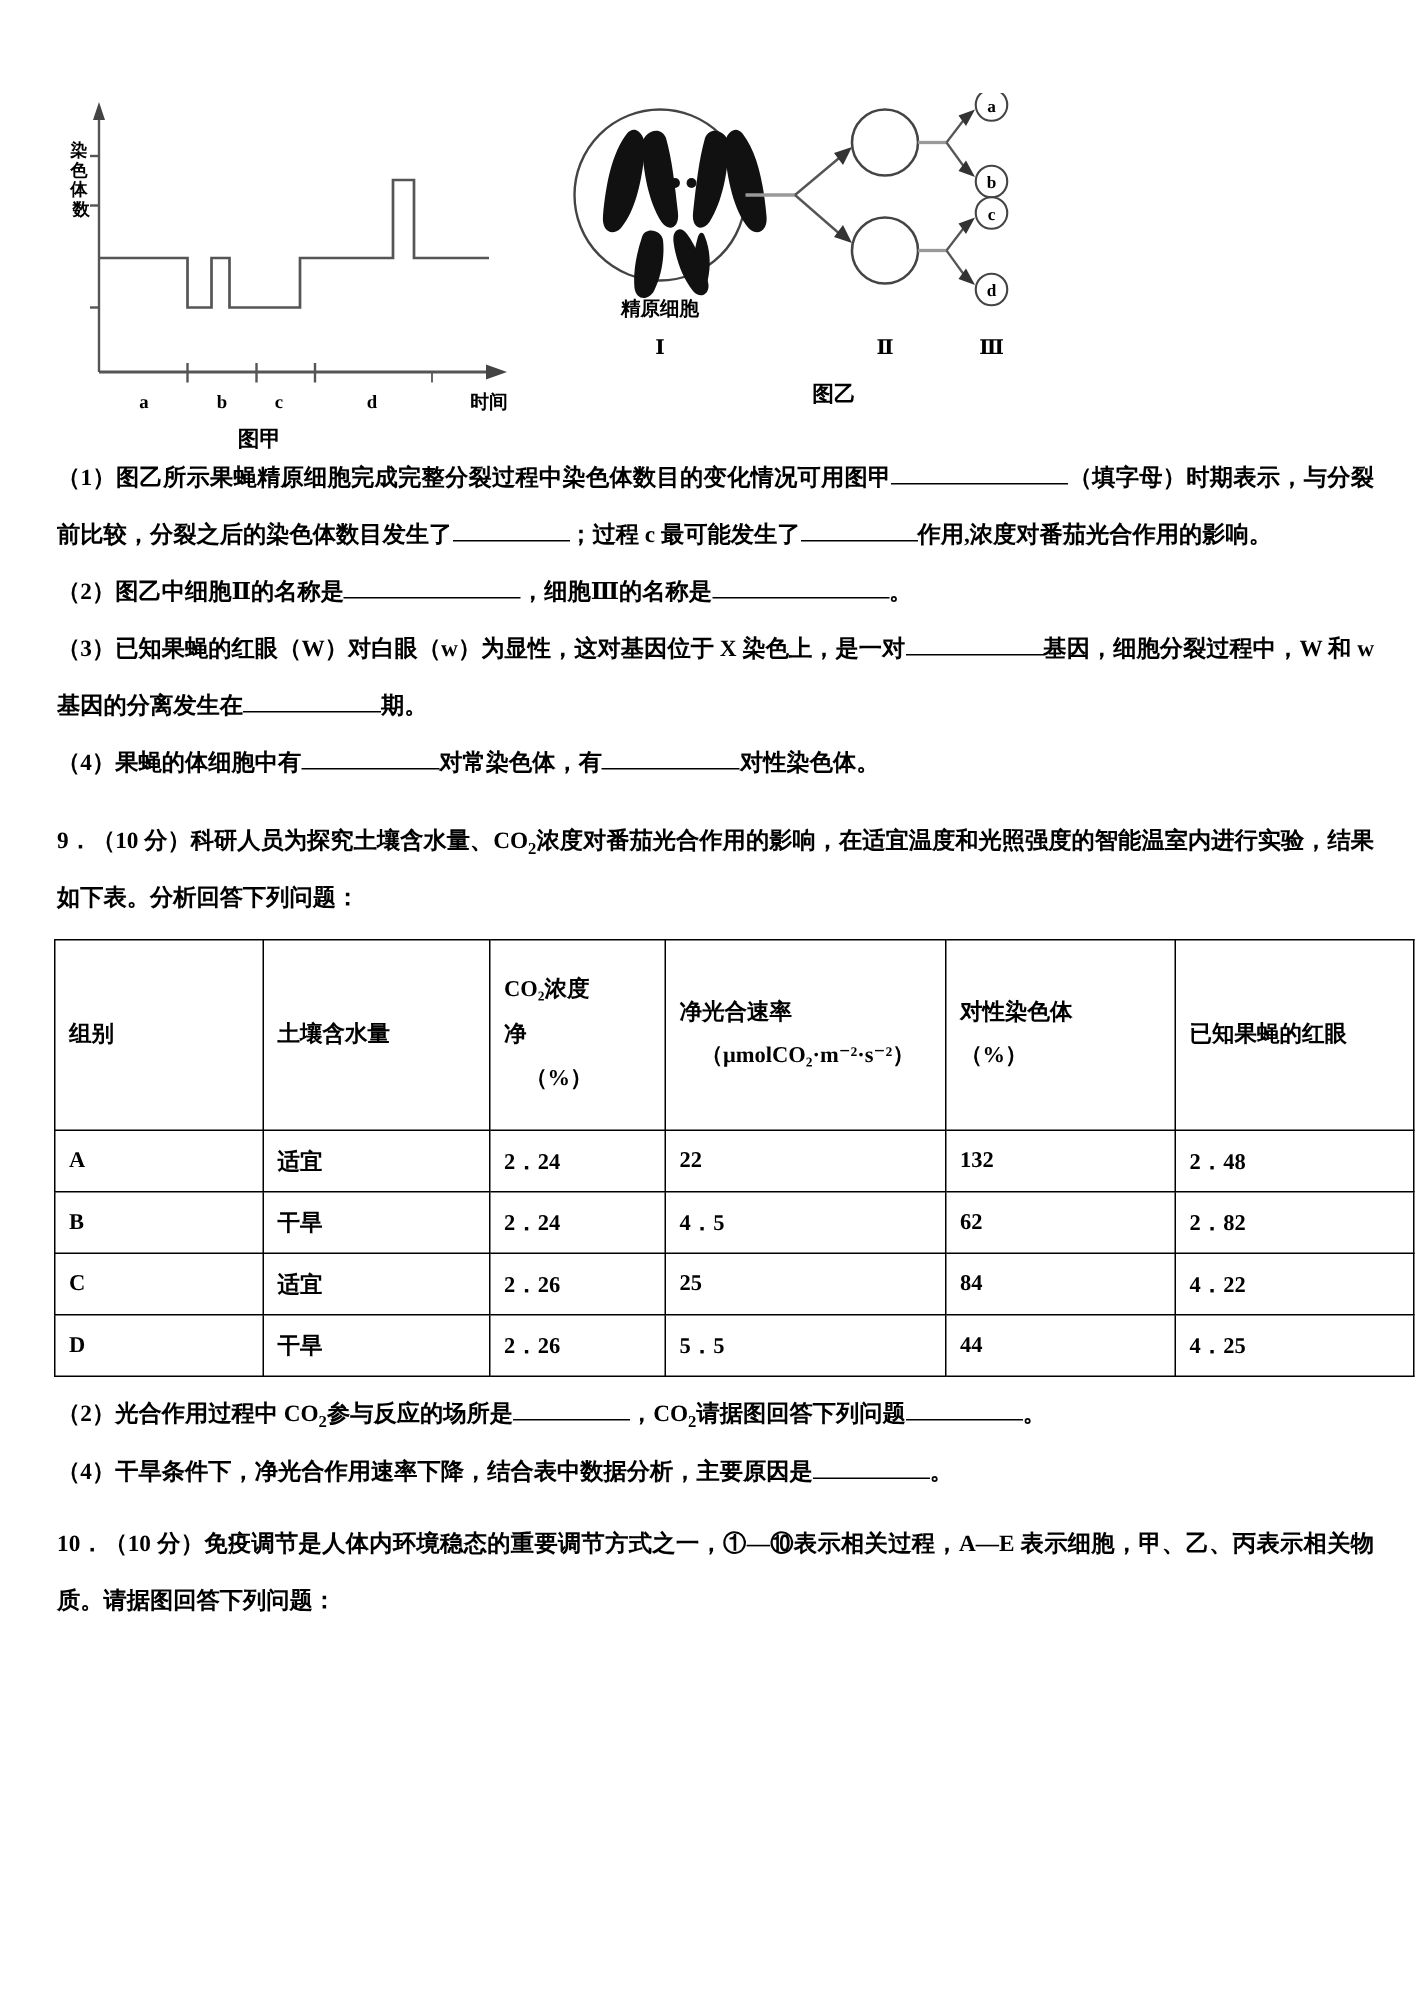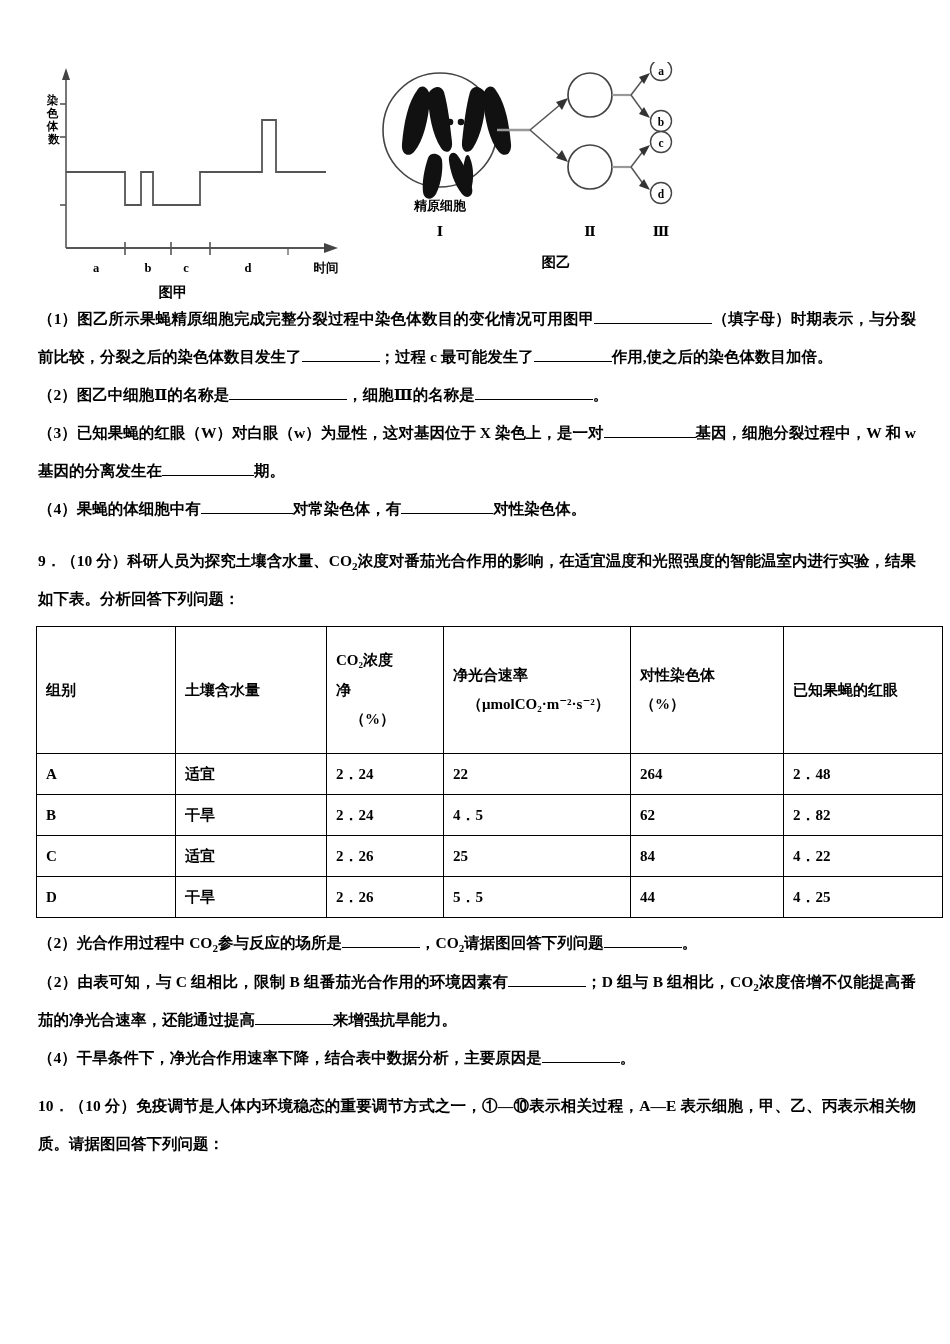--- a/index.html
+++ b/index.html
@@ -206,21 +206,21 @@
         <text x="62" y="148" font-size="13" font-weight="bold" text-anchor="middle">精原细胞</text>
         <text x="62" y="174" font-size="13.5" font-weight="bold" text-anchor="middle">Ⅰ</text>
         <text x="212" y="174" font-size="13.5" font-weight="bold" text-anchor="middle">Ⅱ</text>
         <text x="283" y="174" font-size="13.5" font-weight="bold" text-anchor="middle">Ⅲ</text>
         <text x="178" y="205" font-size="14.5" font-weight="bold" text-anchor="middle">图乙</text>
       </svg>
     </div>
   </div>
 
   <div class="qtext bold">
-    <span>（1）图乙所示果蝇精原细胞完成完整分裂过程中染色体数目的变化情况可用图甲</span><span class="blank b-xl"></span><span>（填字母）时期表示，与分裂前比较，分裂之后的染色体数目发生了</span><span class="blank b-md"></span><span>；过程 c 最可能发生了</span><span class="blank b-md"></span><span>作用,使之后的染色体数目加倍。</span>
+    <span>（1）图乙所示果蝇精原细胞完成完整分裂过程中染色体数目的变化情况可用图甲</span><span class="blank b-xl"></span><span>（填字母）时期表示，与分裂前比较，分裂之后的染色体数目发生了</span><span class="blank b-md"></span><span>；过程 c 最可能发生了</span><span class="blank b-md"></span><span>作用,浓度对番茄光合作用的影响。</span>
   </div>
 
   <div class="qtext bold">
     <span>（2）图乙中细胞Ⅱ的名称是</span><span class="blank b-xl"></span><span>，细胞Ⅲ的名称是</span><span class="blank b-xl"></span><span>。</span>
   </div>
 
   <div class="qtext bold">
     <span>（3）已知果蝇的红眼（W）对白眼（w）为显性，这对基因位于 X 染色上，是一对</span><span class="blank b-lg"></span><span>基因，细胞分裂过程中，W 和 w 基因的分离发生在</span><span class="blank b-lg"></span><span>期。</span>
   </div>
 
@@ -258,21 +258,21 @@
           <span class="hdr-line">已知果蝇的红眼</span>
         </td>
       </tr>
     </thead>
     <tbody>
       <tr>
         <td>A</td>
         <td>适宜</td>
         <td>2．24</td>
         <td>22</td>
-        <td>264</td>
+        <td>132</td>
         <td>2．48</td>
       </tr>
       <tr>
         <td>B</td>
         <td>干旱</td>
         <td>2．24</td>
         <td>4．5</td>
         <td>62</td>
         <td>2．82</td>
       </tr>
@@ -292,23 +292,20 @@
         <td>44</td>
         <td>4．25</td>
       </tr>
     </tbody>
   </table>
 
   <div class="qtext bold" style="margin-top:6px;">
     <span>（2）光合作用过程中 CO</span><span class="sub">2</span><span>参与反应的场所是</span><span class="blank b-md"></span><span>，CO</span><span class="sub">2</span><span>请据图回答下列问题</span><span class="blank b-md"></span><span>。</span>
   </div>
 
-  <div class="qtext bold">
-    <span>（2）由表可知，与 C 组相比，限制 B 组番茄光合作用的环境因素有</span><span class="blank b-md"></span><span>；D 组与 B 组相比，CO</span><span class="sub">2</span><span>浓度倍增不仅能提高番茄的净光合速率，还能通过提高</span><span class="blank b-md"></span><span>来增强抗旱能力。</span>
-  </div>
 
   <div class="qtext bold">
     <span>（4）干旱条件下，净光合作用速率下降，结合表中数据分析，主要原因是</span><span class="blank b-md"></span><span>。</span>
   </div>
 
   <div class="section-q" style="margin-top:10px;">10．（10 分）免疫调节是人体内环境稳态的重要调节方式之一，①—⑩表示相关过程，A—E 表示细胞，甲、乙、丙表示相关物质。请据图回答下列问题：</div>
 
 </div>
 
 </body></html>

